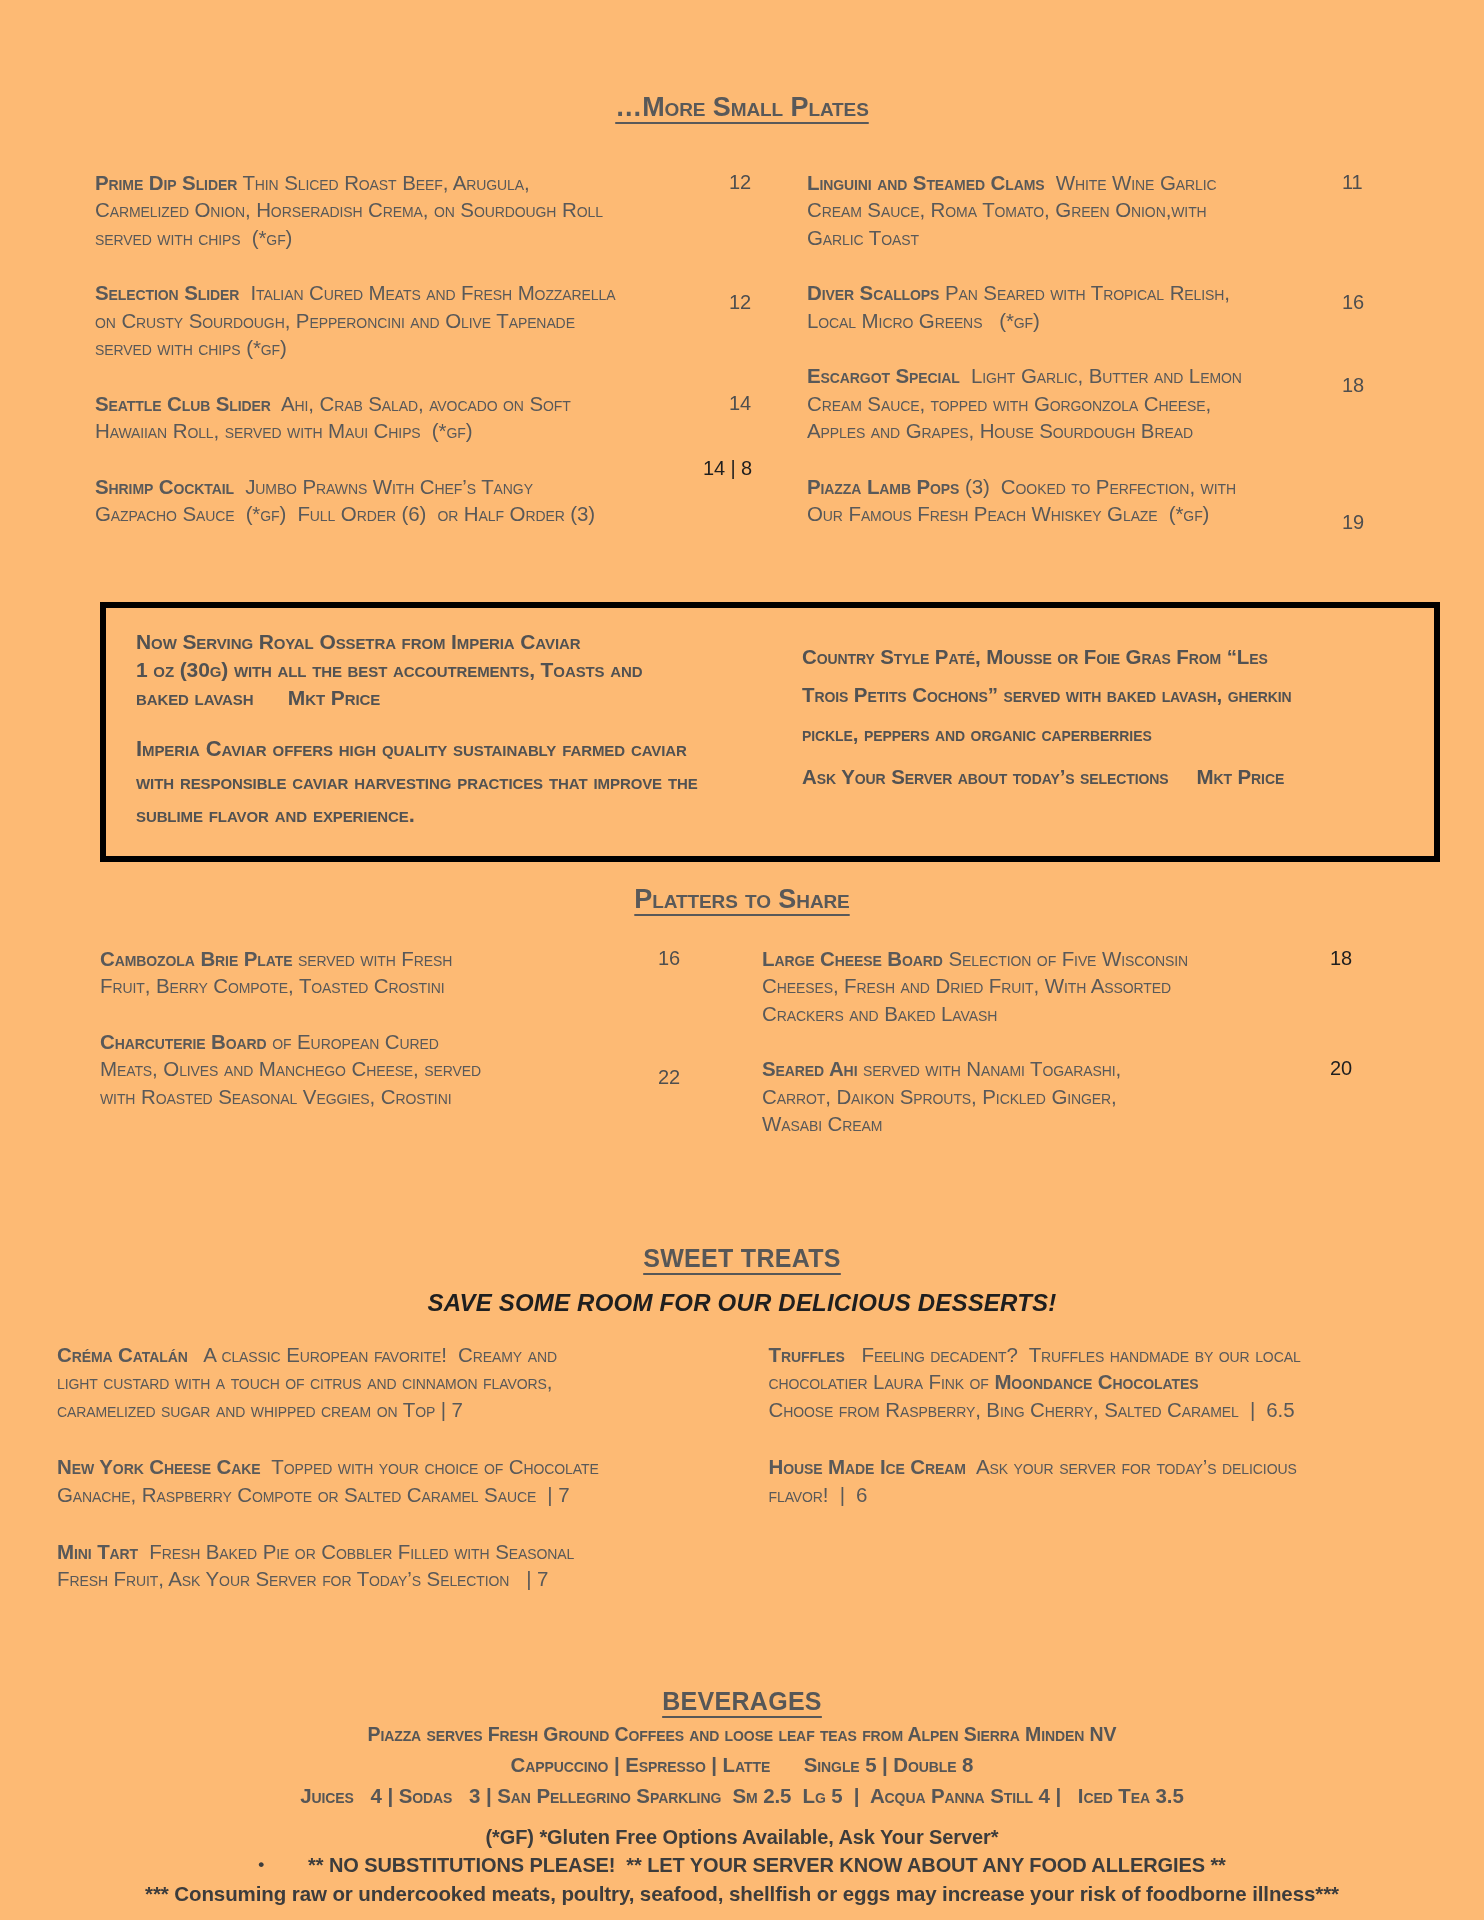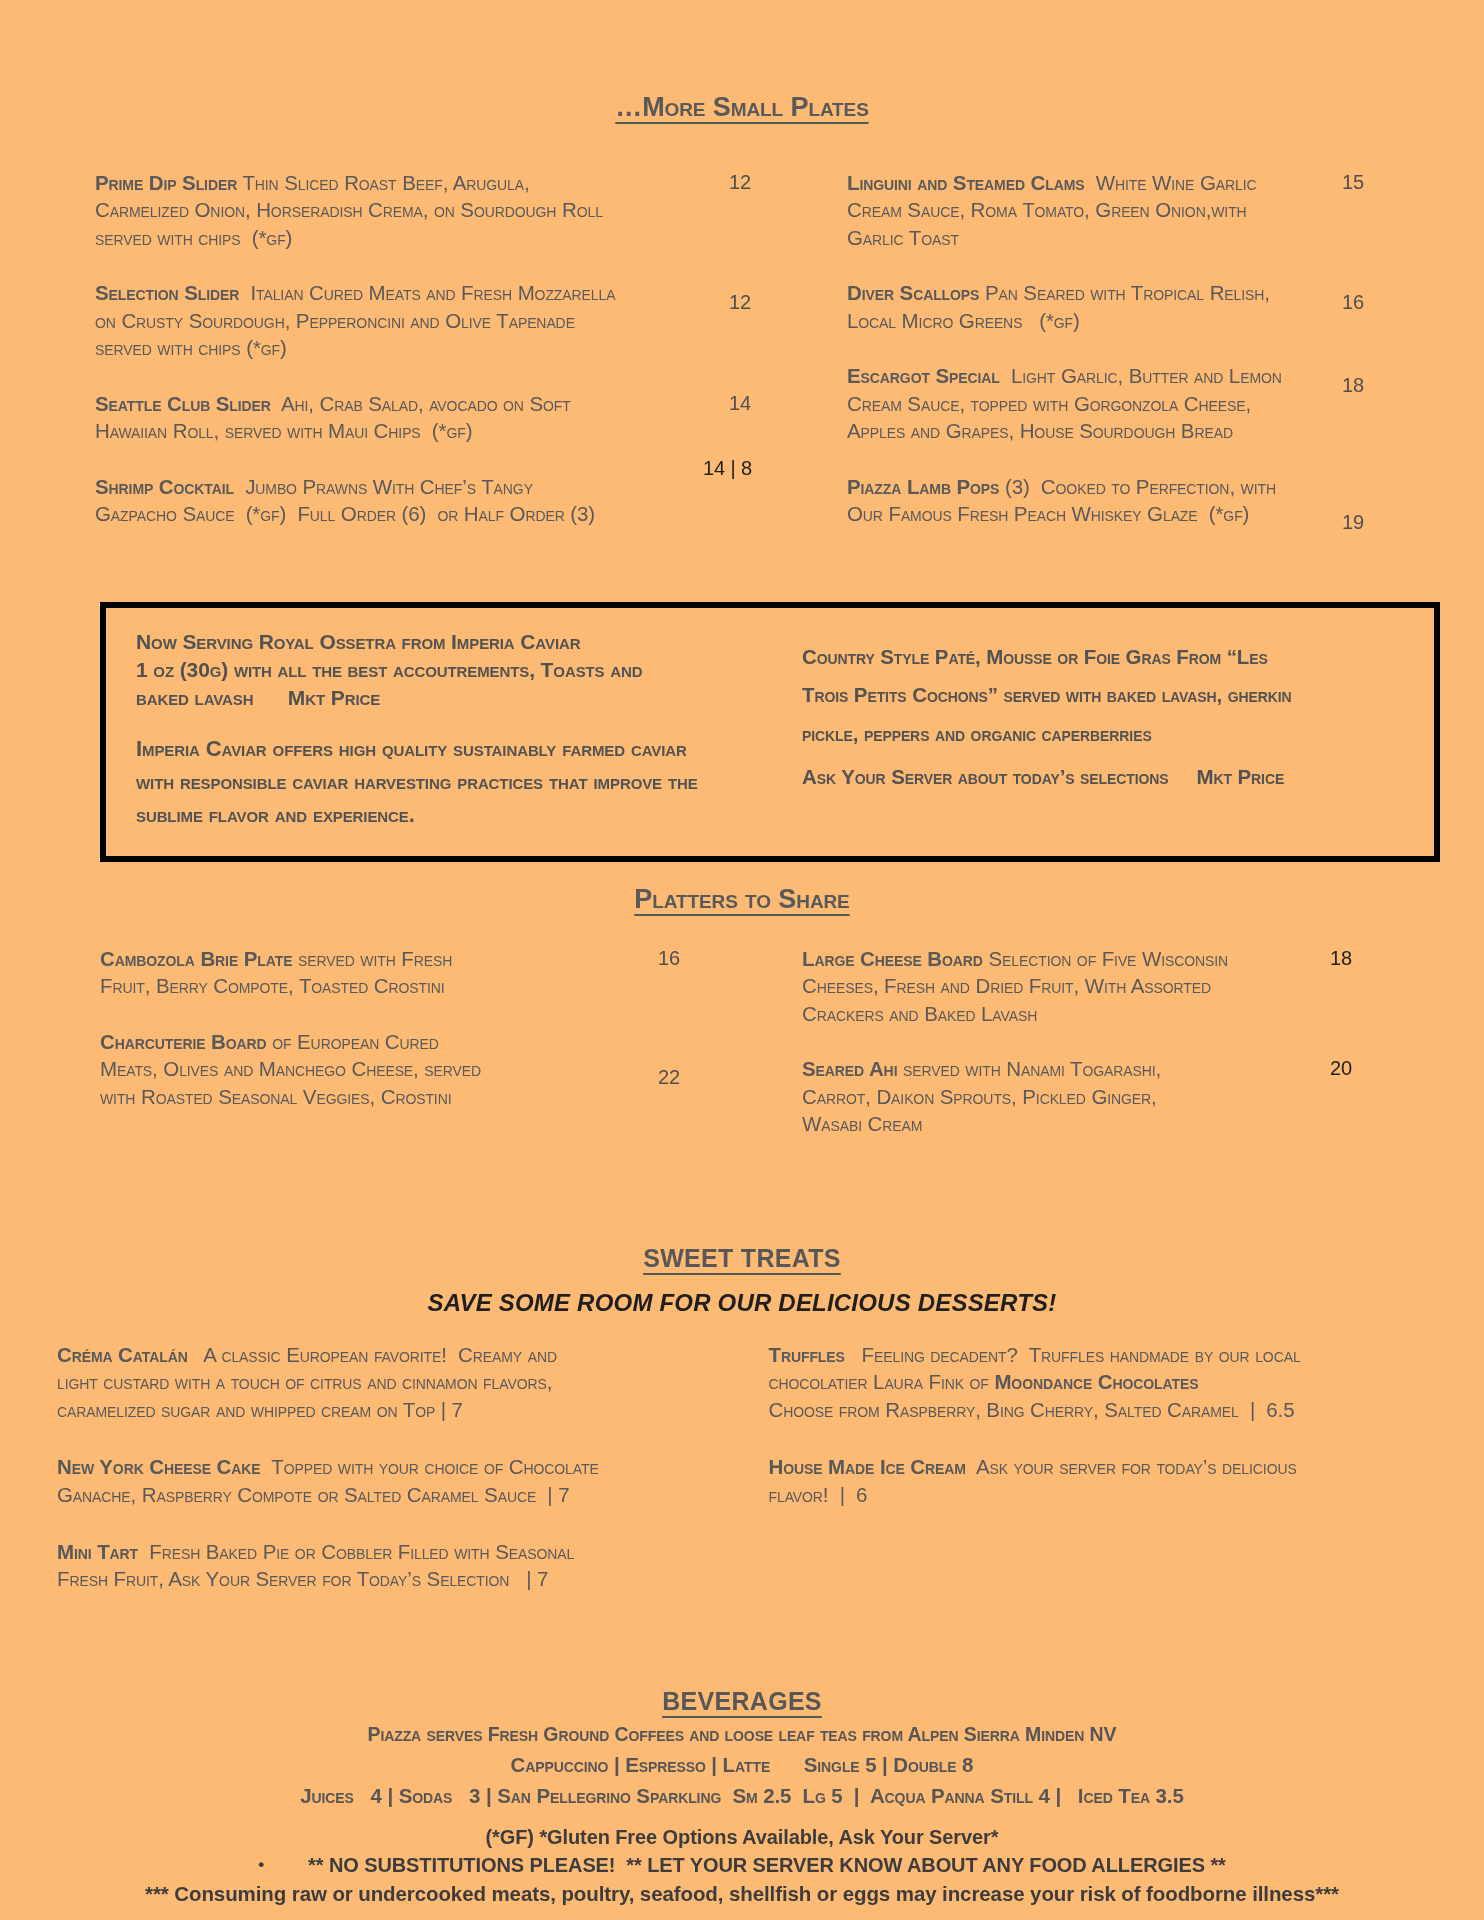--- a/index.html
+++ b/index.html
@@ -15,21 +15,21 @@
     font-variant:small-caps;font-size:27px;
   }
   .sec-head .ul, .sec-head-caps .ul{
     text-decoration:underline;text-decoration-thickness:2px;text-underline-offset:6px;
   }
   .sec-head-caps{
     margin:0;text-align:center;font-weight:700;color:#575757;
     font-size:25px;letter-spacing:0.3px;
   }
   
-  .two-col{display:grid;gap:40px;}
+  .two-col{display:grid;}
   .sp-grid{margin:46px 64px 0 95px;grid-template-columns:712px 1fr;}
   .pl-grid{margin:30px 66px 0 100px;grid-template-columns:662px 1fr;}
   .sw-grid{margin:24px 56px 0 57px;grid-template-columns:1fr 1fr;column-gap:52px;}
   .mi{display:grid;grid-template-columns:1fr 78px;align-items:start;margin-bottom:28px;}
   .mi.p110{grid-template-columns:1fr 104px;}
   .mi.p88{grid-template-columns:1fr 88px;}
   .mi-text{margin:0;font-size:20.5px;line-height:1.34;white-space:pre-line;color:#595959;}
   .mi-name{font-weight:700;}
   .mi-price{font-size:20px;color:#4f4f4f;padding-top:2px;white-space:nowrap;}
   .mi-price.dark{color:#1f1f1f;}
@@ -106,21 +106,21 @@
         <div class="mi-price dark up">14 | 8</div>
       </div>
 
     </div>
     <div>
 
       <div class="mi">
         <p class="mi-text sc"><span class="mi-name">Linguini and Steamed Clams</span><span>&nbsp; White Wine Garlic
 Cream Sauce, Roma Tomato, Green Onion,with
 Garlic Toast</span></p>
-        <div class="mi-price">15</div>
+        <div class="mi-price">11</div>
       </div>
 
       <div class="mi">
         <p class="mi-text sc"><span class="mi-name">Diver Scallops</span><span> Pan Seared with Tropical Relish,
 Local Micro Greens&nbsp;&nbsp; (*gf)</span></p>
         <div class="mi-price d1">16</div>
       </div>
 
       <div class="mi">
         <p class="mi-text sc"><span class="mi-name">Escargot Special</span><span>&nbsp; Light Garlic, Butter and Lemon

